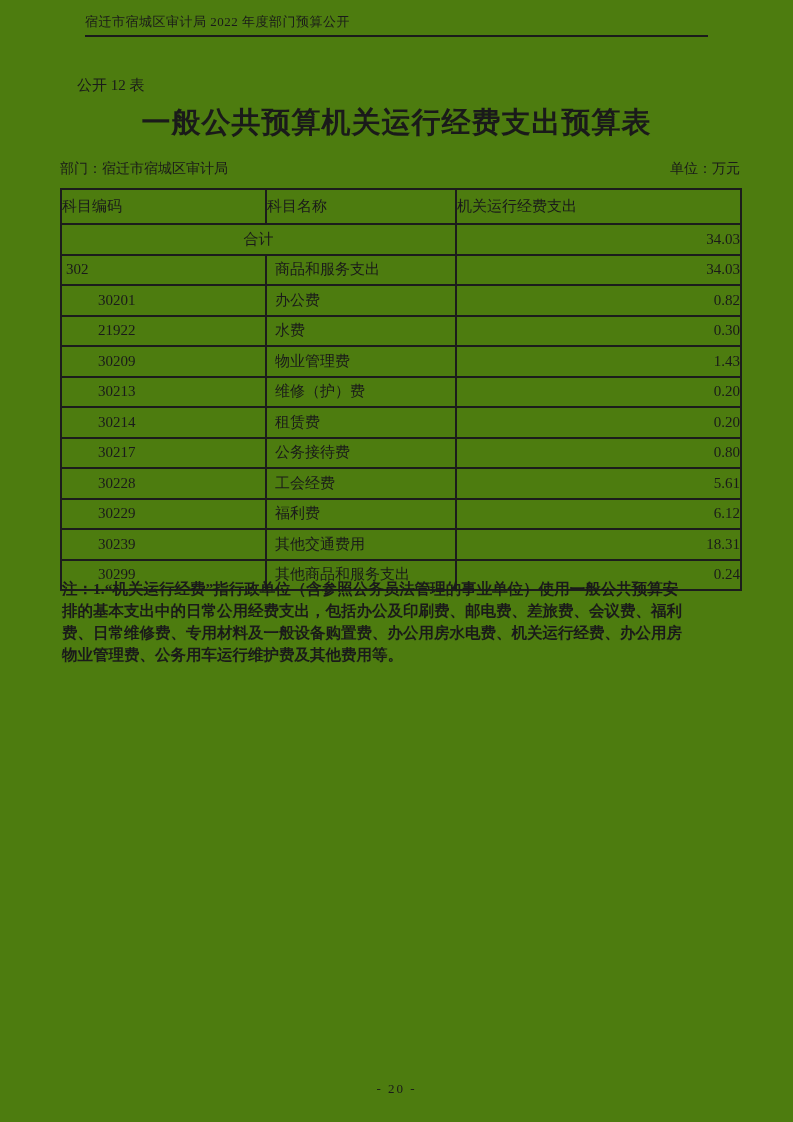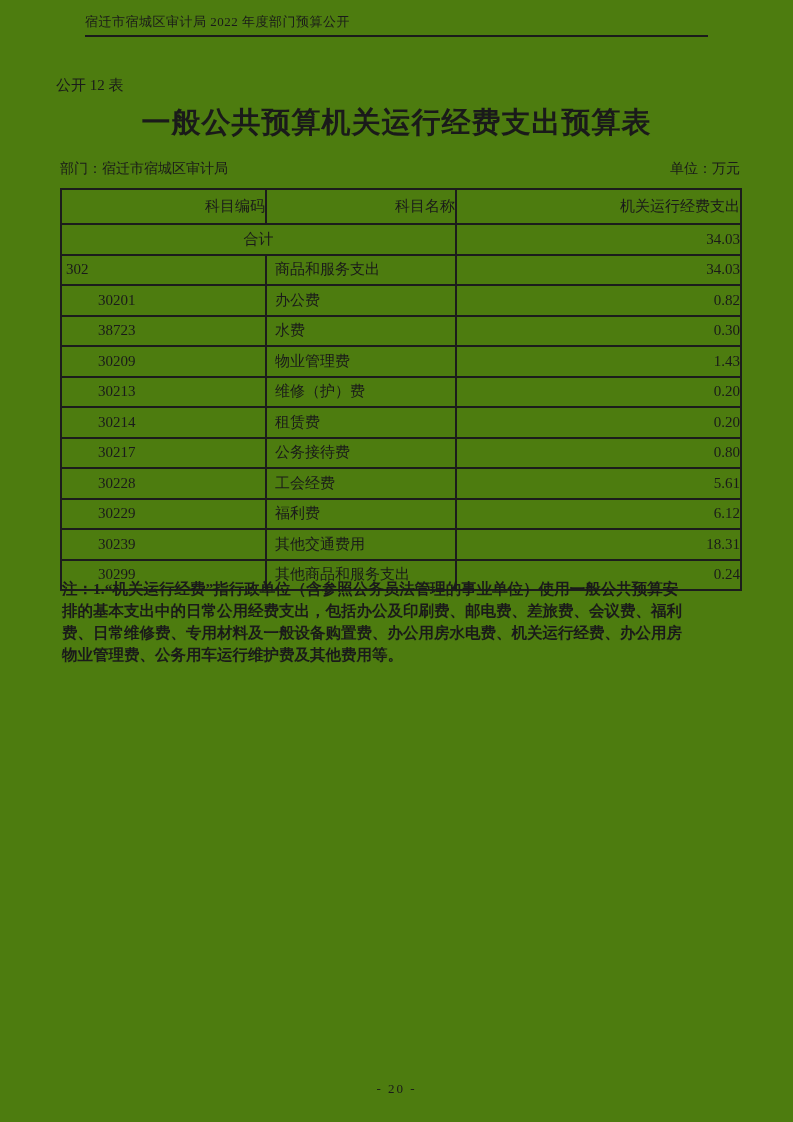--- a/index.html
+++ b/index.html
@@ -18,21 +18,21 @@
     top: 13px;
     width: 623px;
     border-bottom: 2px solid #1b1b1b;
     padding-bottom: 4px;
     font-size: 13px;
     letter-spacing: 0.5px;
     white-space: nowrap;
   }
   .table-label {
     position: absolute;
-    left: 56px;
+    left: 77px;
     top: 76px;
     font-size: 15px;
   }
   .title {
     position: absolute;
     left: 0;
     top: 103px;
     width: 100%;
     margin: 0;
     text-align: center;
@@ -63,21 +63,21 @@
   .budget-table col.c2 { width: 190px; }
   .budget-table col.c3 { width: 285px; }
   .budget-table th, .budget-table td {
     border: 2px solid #1c1c1c;
     padding: 0;
     font-weight: normal;
     vertical-align: middle;
     overflow: hidden;
     white-space: nowrap;
   }
-  .budget-table th { height: 33px; text-align: right; }
+  .budget-table th { height: 33px; text-align: left; }
   .budget-table td { height: 28.5px; }
   .budget-table td.code { text-align: left; padding-left: 4px; }
   .budget-table td.code.indent { padding-left: 36px; }
   .budget-table td.name { text-align: left; padding-left: 8px; }
   .budget-table td.val { text-align: right; padding-right: 0; }
   .budget-table td.total-label { text-align: center; }
   .note {
     position: absolute;
     left: 62px;
     top: 578px;
@@ -137,21 +137,21 @@
         <td class="code">302</td>
         <td class="name">商品和服务支出</td>
         <td class="val">34.03</td>
       </tr>
       <tr>
         <td class="code indent">30201</td>
         <td class="name">办公费</td>
         <td class="val">0.82</td>
       </tr>
       <tr>
-        <td class="code indent">38723</td>
+        <td class="code indent">21922</td>
         <td class="name">水费</td>
         <td class="val">0.30</td>
       </tr>
       <tr>
         <td class="code indent">30209</td>
         <td class="name">物业管理费</td>
         <td class="val">1.43</td>
       </tr>
       <tr>
         <td class="code indent">30213</td>

